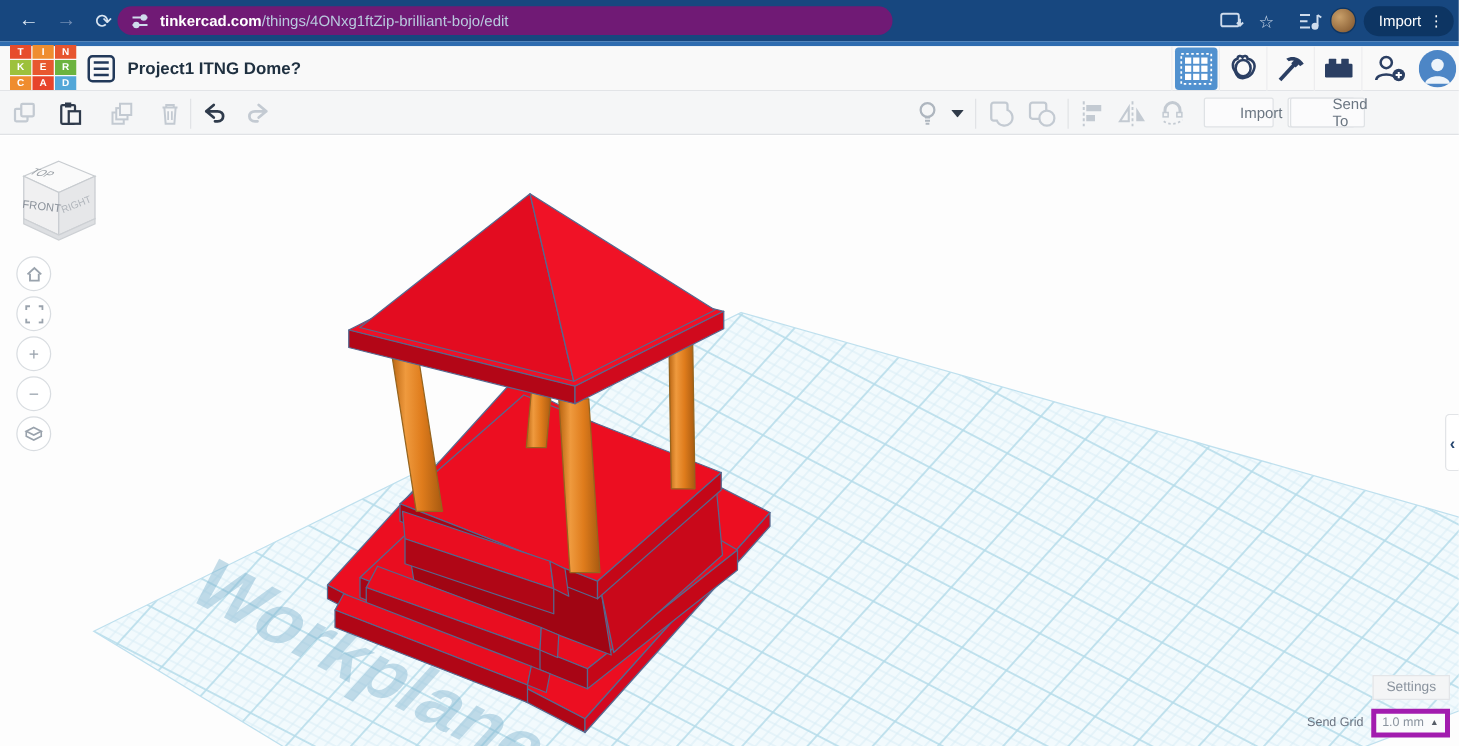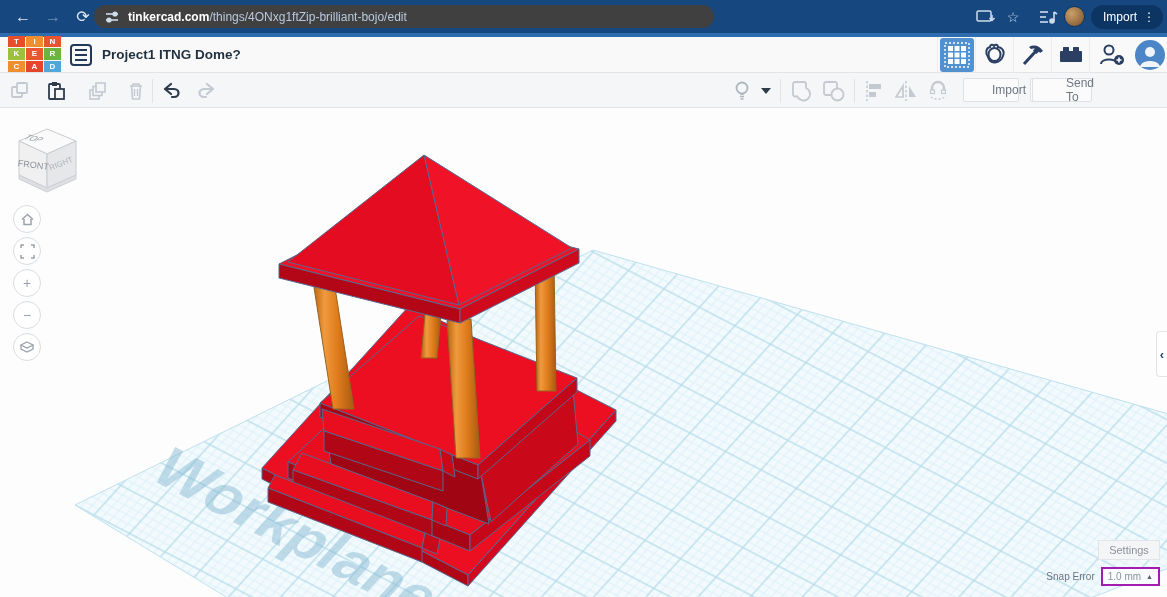--- a/index.html
+++ b/index.html
@@ -2,21 +2,21 @@
 <html><head>
 <meta charset="utf-8">
 <style>
   * { margin:0; padding:0; box-sizing:border-box; }
   html,body { width:1167px; height:597px; overflow:hidden; font-family:"Liberation Sans", sans-serif; background:#fff; }
 
   
   #browser-bar { position:absolute; left:0; top:0; width:1167px; height:33px; background:#17477f; display:flex; align-items:center; }
   .nav-ic { width:30px; height:24px; display:flex; align-items:center; justify-content:center; color:#dbe6f2; font-size:16px; }
   .nav-ic.dim { color:#6f8cb3; }
-  #url-pill { position:absolute; left:94px; top:5px; width:620px; height:23px; border-radius:12px; background:#404040; display:flex; align-items:center; padding-left:10px; }
+  #url-pill { position:absolute; left:94px; top:5px; width:620px; height:23px; border-radius:12px; background:#701a75; display:flex; align-items:center; padding-left:10px; }
   #url-text { font-size:12px; color:#b9c9de; margin-left:8px; white-space:nowrap; }
   #url-text b { color:#ffffff; font-weight:bold; }
   #browser-right { position:absolute; right:4px; top:0; height:33px; display:flex; align-items:center; gap:6px; }
   #error-pill { background:#0d3563; border-radius:13px; height:24px; display:flex; align-items:center; padding:0 8px 0 12px; color:#fff; font-size:12px; gap:6px; }
   .b-ic { color:#cfdcec; font-size:14px; width:22px; text-align:center; }
   #avatar-browser { width:21px; height:21px; border-radius:50%; background:radial-gradient(circle at 35% 35%, #c9a06a, #7a4f28); border:1px solid #0d3563; }
 
   #page-top-line { position:absolute; left:0; top:33px; width:1167px; height:4px; background:linear-gradient(#3f7ec0,#1d5globalThis296); background:#2e6cb0; }
 
   
@@ -46,21 +46,21 @@
   
   #viewcube { position:absolute; left:14px; top:16px; }
   .navbtn { position:absolute; left:13px; width:28px; height:28px; border-radius:50%; background:#fff; border:1px solid #d9dde1; color:#9aa3ad; display:flex; align-items:center; justify-content:center; font-size:14px; }
 
   
   #panel-tab { position:absolute; right:0; top:222px; width:11px; height:46px; background:#fff; border:1px solid #e2e4e7; border-right:none; border-radius:4px 0 0 4px; display:flex; align-items:center; justify-content:center; color:#25456e; font-size:13px; font-weight:bold; }
 
   
   #settings-btn { position:absolute; right:7px; top:431px; width:62px; height:20px; background:#f4f5f6; border:1px solid #e3e5e8; color:#8a939e; font-size:11px; display:flex; align-items:center; justify-content:center; }
   #snapgrid { position:absolute; right:7px; top:458px; display:flex; align-items:center; font-size:10px; color:#6a7380; gap:6px; }
-  #snap-value { background:#fafbfc; border:2px solid #a21caf; padding:2px 5px; color:#8a939e; display:flex; align-items:center; gap:5px; }
+  #snap-value { background:#fafbfc; border:4px solid #a21caf; padding:2px 5px; color:#8a939e; display:flex; align-items:center; gap:5px; }
   #snap-caret { font-size:7px; color:#555c66; }
 </style>
 </head>
 <body>
 
 <div id="browser-bar">
   <div class="nav-ic" style="margin-left:8px">←</div>
   <div class="nav-ic dim">→</div>
   <div class="nav-ic">⟳</div>
   <div id="url-pill">
@@ -367,19 +367,19 @@
     <svg width="16" height="16" viewBox="0 0 16 16">
         <polygon points="8,3 14,6 8,9 2,6" fill="none" stroke="#9aa3ad" stroke-width="1.3"></polygon>
         <path d="M2 6 v4 l6 3 6-3 V6" fill="none" stroke="#9aa3ad" stroke-width="1.3"></path>
       </svg>
   </div>
 
   <div id="panel-tab">‹</div>
 
   <div id="settings-btn">Settings</div>
   <div id="snapgrid">
-    <span>Snap Error</span>
+    <span>Send Grid</span>
     <span id="snap-value">
       <span>1.0 mm</span>
       <span id="snap-caret">▲</span>
     </span>
   </div>
 </div>
 
 </body></html>

